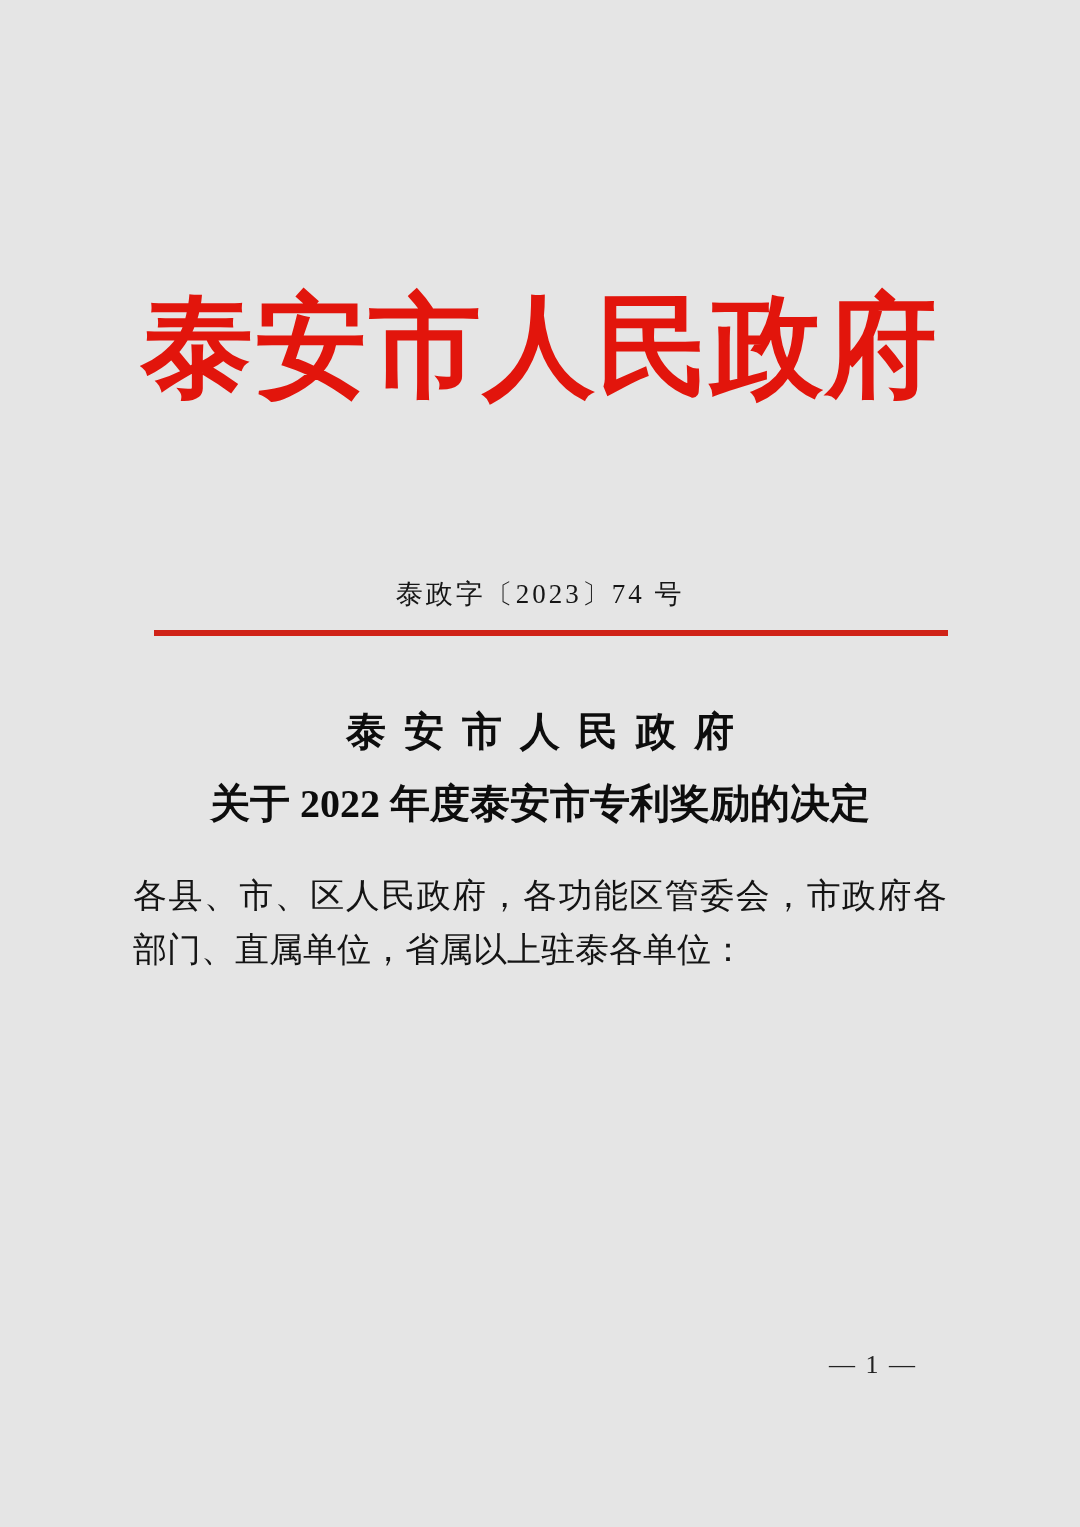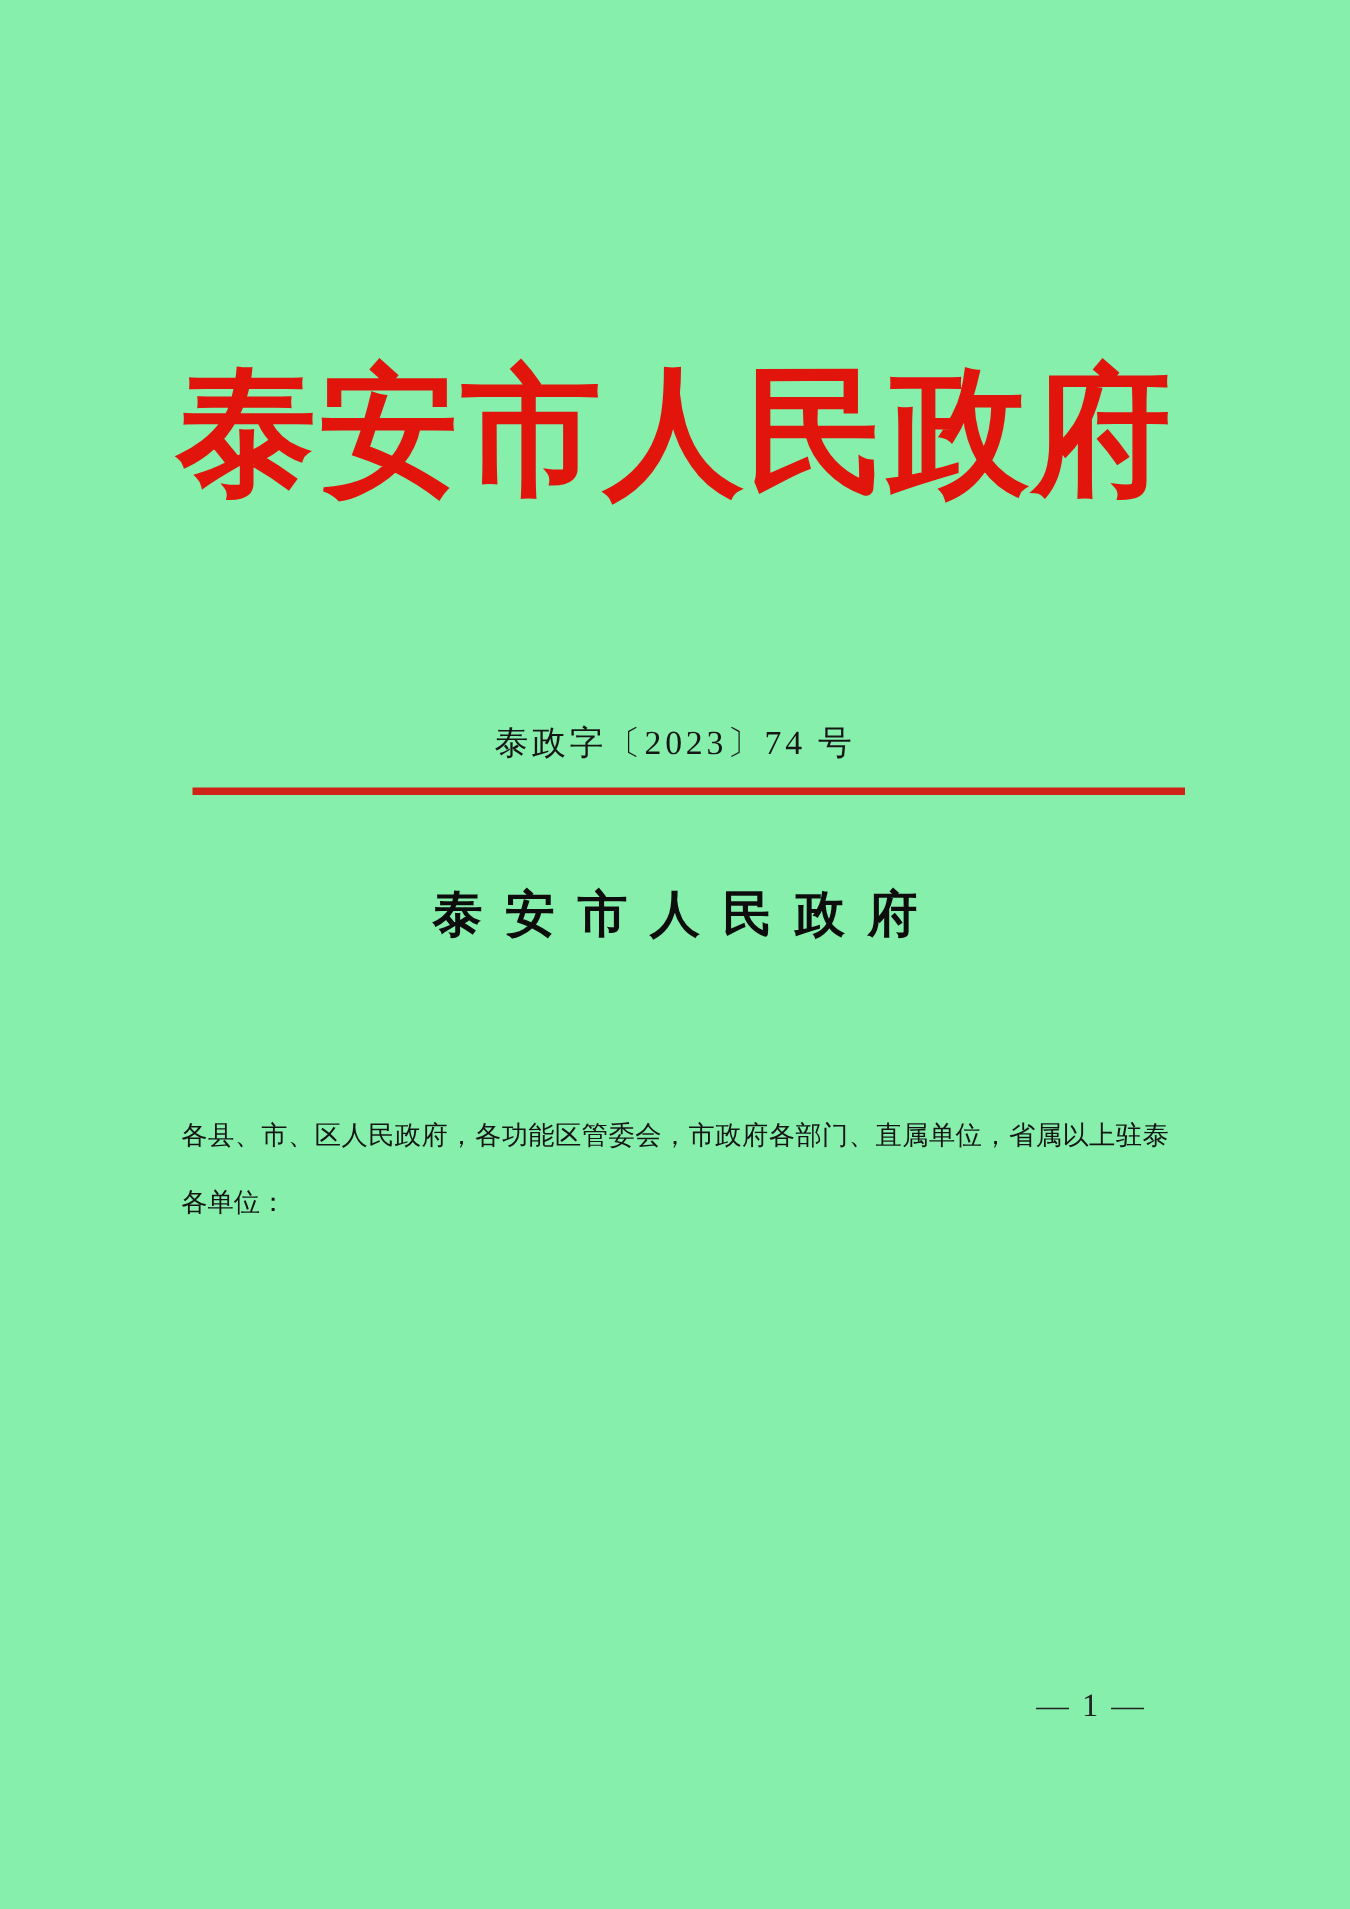--- a/index.html
+++ b/index.html
@@ -1,20 +1,20 @@
 <!DOCTYPE html>
 <html><head>
 <meta charset="utf-8">
 <style>
   html, body { margin: 0; padding: 0; background: #ffffff; }
   .page {
     position: relative;
     width: 1080px;
     height: 1527px;
-    background: #86efac;
+    background: #e5e5e5;
     overflow: hidden;
     font-family: "Liberation Serif", "DejaVu Serif", serif;
     color: #1a1a1a;
   }
   .gov-title {
     position: absolute;
     top: 286px;
     left: 0;
     width: 100%;
     text-align: center;
@@ -66,22 +66,22 @@
     white-space: nowrap;
   }
   .doc-body {
     position: absolute;
     top: 869px;
     left: 133px;
     width: 814px;
     color: #141414;
   }
   .para {
-    margin: 12px;
-    font-size: 21px;
+    margin: 0;
+    font-size: 34px;
     line-height: 54px;
     text-align: justify;
     text-justify: inter-ideograph;
   }
   .para.indent { text-indent: 2em; }
   .page-number {
     position: absolute;
     top: 1350px;
     right: 163px;
     font-size: 26px;
@@ -96,20 +96,21 @@
 <div class="page">
 
   <div class="gov-title">泰安市人民政府</div>
 
   <div class="doc-number">泰政字〔2023〕74 号</div>
 
   <div class="red-line"></div>
 
   <div class="doc-title">
     <div class="doc-title-line1">泰安市人民政府</div>
+    <div class="doc-title-line2">关于 2022 年度泰安市专利奖励的决定</div>
   </div>
 
   <div class="doc-body">
     <p class="para">各县、市、区人民政府，各功能区管委会，市政府各部门、直属单位，省属以上驻泰各单位：</p>
   </div>
 
   <div class="page-number">— 1 —</div>
 
 </div>
 

